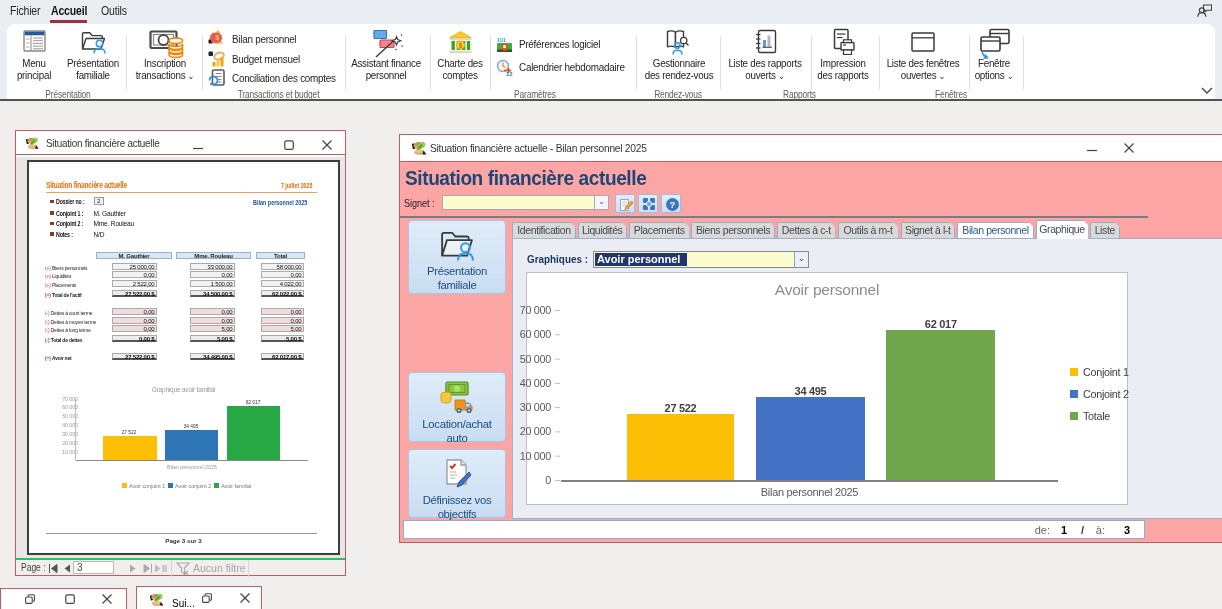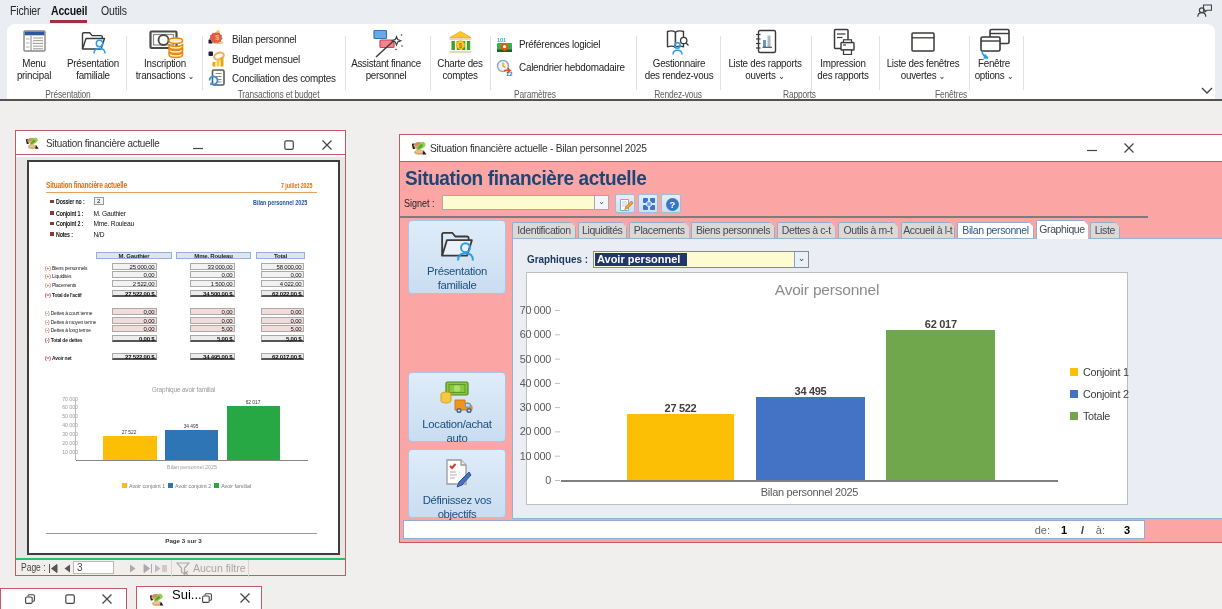--- a/index.html
+++ b/index.html
@@ -456,21 +456,21 @@
 
  <div id="tabwrap" class="abs" style="left:112px;top:84px;right:2.5px;bottom:23px">
    <div id="tabrow" class="abs" style="left:0;top:0;right:0;height:19px"></div>
    <div class="abs" style="left:0;top:19px;right:0;bottom:0;background:#eaedf4;border:1px solid #95b3d7"></div>
    <div class="tab" style="left:0px;width:64px">Identification</div>
    <div class="tab" style="left:65.5px;width:49.5px">Liquidités</div>
    <div class="tab" style="left:117px;width:60.5px">Placements</div>
    <div class="tab" style="left:179px;width:84px">Biens personnels</div>
    <div class="tab" style="left:265px;width:58.5px">Dettes à c-t</div>
    <div class="tab" style="left:325.5px;width:61px">Outils à m-t</div>
-   <div class="tab" style="left:388.5px;width:54.5px">Accueil à l-t</div>
+   <div class="tab" style="left:388.5px;width:54.5px">Signet à l-t</div>
    <div class="tab tabw" style="left:445px;width:77px">Bilan personnel</div>
    <div class="tab tabsel" style="left:523.5px;width:53px">Graphique</div>
    <div class="tab" style="left:577.5px;width:30.5px">Liste</div>
 
    <div class="abs" style="left:15px;top:34px;font-size:11.5px;font-weight:bold;color:#17375e;transform:scaleX(0.86);transform-origin:0 0;white-space:nowrap">Graphiques :</div>
    <div class="abs" style="left:81px;top:32px;width:216px;height:17px;background:#fdfcd1;border:1px solid #8a8a8a">
      <span style="position:absolute;left:1px;top:1px;background:#20366c;color:#fff;font-size:11px;font-weight:bold;padding:0 7px 0 2px;line-height:13px">Avoir personnel</span>
      <div class="abs" style="right:0;top:0;width:14px;height:15px;background:#e9f0f8;border-left:1px solid #7da4cc;text-align:center;line-height:13px;font-size:9px;color:#444">⌄</div>
    </div>
 
@@ -527,21 +527,21 @@
       <use href="#icoMax"></use>
     </svg>
   <svg class="abs" style="left:101px;top:5px" width="10" height="10" viewBox="0 0 10 10">
       <use href="#icoClose"></use>
     </svg>
 </div>
 <div class="win" style="left:136px;top:586px;width:126px;height:27px">
   <svg class="abs" style="left:13px;top:5px" width="15" height="15" viewBox="0 0 16 16">
       <use href="#applogo"></use>
     </svg>
-  <span class="abs" style="left:35px;top:0;font-size:13px">Sui...</span>
+  <span class="abs" style="left:35px;top:11px;font-size:10px">Sui...</span>
   <svg class="abs" style="left:65px;top:6px" width="10" height="10" viewBox="0 0 10 10">
       <use href="#icoRest"></use>
     </svg>
   <svg class="abs" style="left:103px;top:6px" width="10" height="10" viewBox="0 0 10 10">
       <use href="#icoClose"></use>
     </svg>
 </div>
 
 <svg width="0" height="0" style="position:absolute">
 <defs>

